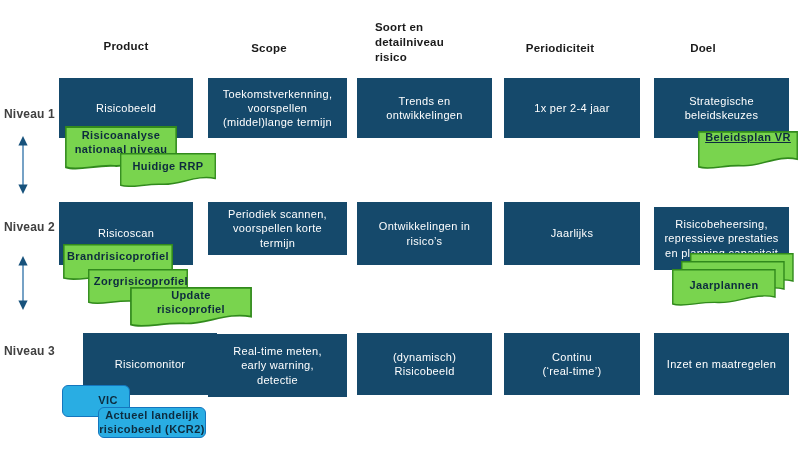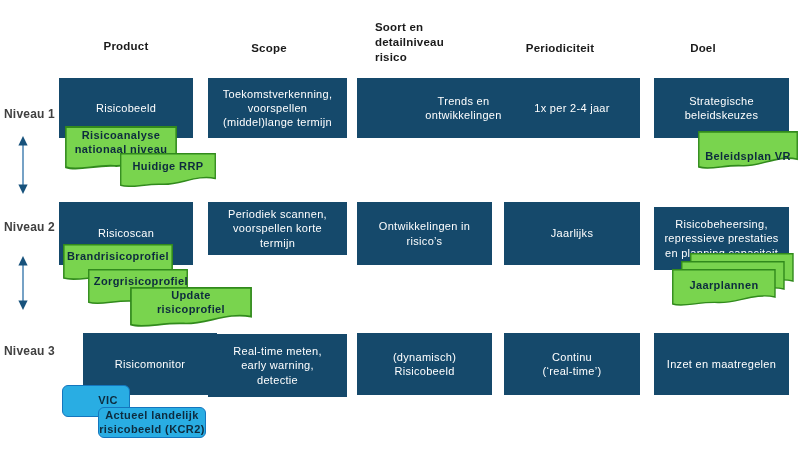--- a/index.html
+++ b/index.html
@@ -61,21 +61,21 @@
   <svg class="v-arrow" style="left:15px;top:256px;height:54px;" viewBox="0 0 16 54">
     <line x1="8" y1="6" x2="8" y2="48" stroke="var(--arrow-shaft,#5E92BC)" stroke-width="1.7"></line>
     <polygon points="8,0 3.4,9.5 12.6,9.5" fill="var(--arrow-head,#17527C)"></polygon>
     <polygon points="8,54 3.4,44.5 12.6,44.5" fill="var(--arrow-head,#17527C)"></polygon>
   </svg>
 
   <div class="box" style="left:59px;top:78px;width:134px;height:60px;">Risicobeeld</div>
   <div class="box" style="left:208px;top:78px;width:139px;height:60px;">Toekomstverkenning,
 voorspellen
 (middel)lange termijn</div>
-  <div class="box" style="left:357px;top:78px;width:135px;height:60px;padding-left:39px;">Trends en
+  <div class="box" style="left:357px;top:78px;width:135px;height:60px;">Trends en
 ontwikkelingen</div>
   <div class="box" style="left:504px;top:78px;width:136px;height:60px;">1x per 2-4 jaar</div>
   <div class="box" style="left:654px;top:78px;width:135px;height:60px;">Strategische
 beleidskeuzes</div>
 
   <div class="box" style="left:59px;top:202px;width:134px;height:63px;">Risicoscan</div>
   <div class="box" style="left:208px;top:202px;width:139px;height:53px;">Periodiek scannen,
 voorspellen korte
 termijn</div>
   <div class="box" style="left:357px;top:202px;width:135px;height:63px;">Ontwikkelingen in
@@ -126,21 +126,21 @@
       <path d="M0.75,0.75 H99.25 V24 C80,20 62,30.5 44,29.5 C27,28.6 11,33.8 0.75,30.5 Z" fill="var(--green-fill,#79D44E)" stroke="var(--green-border,#318A1C)" stroke-width="1.4"></path>
     </svg>
     <div class="flag-label" style="padding-top:2px;">Update
 risicoprofiel</div>
   </div>
 
   <div class="wave-flag" style="left:698px;top:131px;width:100px;height:40px;">
     <svg viewBox="0 0 100 34" preserveAspectRatio="none">
       <path d="M0.75,0.75 H99.25 V24 C80,20 62,30.5 44,29.5 C27,28.6 11,33.8 0.75,30.5 Z" fill="var(--green-fill,#79D44E)" stroke="var(--green-border,#318A1C)" stroke-width="1.4"></path>
     </svg>
-    <div class="flag-label" style="padding-top:19px;">Beleidsplan VR</div>
+    <div class="flag-label" style="padding-top:0;text-decoration:underline;">Beleidsplan VR</div>
   </div>
 
   <div class="wave-flag" style="left:672px;top:253px;width:122px;height:60px;">
     <svg viewBox="0 0 122 60" preserveAspectRatio="none">
       <g transform="translate(18,0)">
         <path d="M0.75,0.75 H103 V28 C83,23.5 64,34.5 46,33.5 C28,32.5 11,38.5 0.75,35 Z" fill="var(--green-fill,#79D44E)" stroke="var(--green-border,#318A1C)" stroke-width="1.4"></path>
       </g>
       <g transform="translate(9,8)">
         <path d="M0.75,0.75 H103 V28 C83,23.5 64,34.5 46,33.5 C28,32.5 11,38.5 0.75,35 Z" fill="var(--green-fill,#79D44E)" stroke="var(--green-border,#318A1C)" stroke-width="1.4"></path>
       </g>

